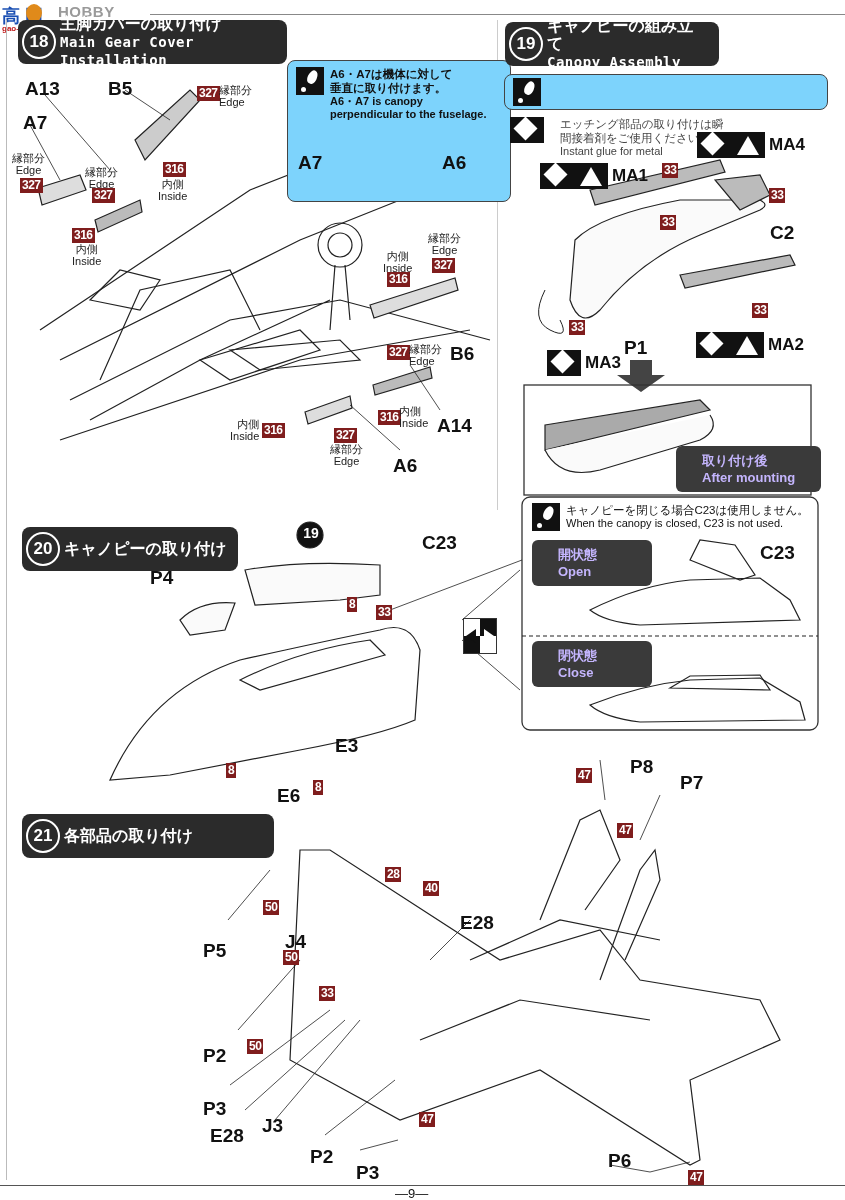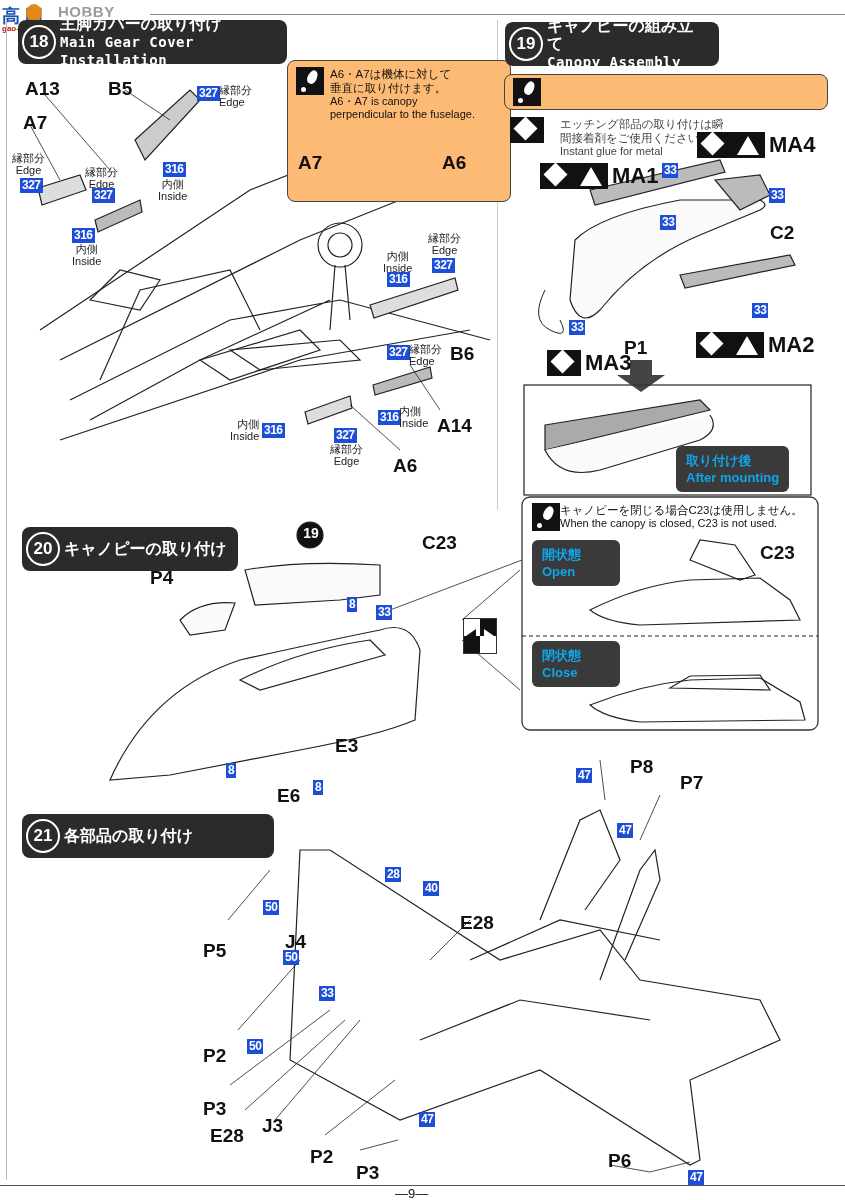--- a/index.html
+++ b/index.html
@@ -15,36 +15,36 @@
   .vsplit{left:497px;top:20px;width:1px;height:490px;background:#ccc;}
   .bottomline{left:0;top:1185px;width:845px;height:1px;background:#555;}
   .pagenum{left:395px;top:1186px;font-size:13px;}
 
   .step-header{background:#2b2b2b;color:#fff;border-radius:8px;display:flex;align-items:center;padding:0 10px 0 4px;height:44px;}
   .step-num{width:30px;height:30px;border:2px solid #fff;border-radius:50%;display:flex;align-items:center;justify-content:center;font-weight:bold;font-size:17px;margin-right:4px;flex-shrink:0;}
   .step-text{display:flex;flex-direction:column;line-height:18px;}
   .step-jp{font-size:16px;font-weight:bold;}
   .step-en{font-size:14px;font-family:"DejaVu Sans Mono","Liberation Mono",monospace;font-weight:bold;letter-spacing:0.5px;}
 
-  .note-box{border:1.5px solid #444;border-radius:8px;background:#fdba74;}
+  .note-box{border:1.5px solid #444;border-radius:8px;background:#7dd3fc;font-weight:bold;}
   .excl{width:28px;height:28px;background:#111;position:relative;flex-shrink:0;}
   .excl::before{content:"";position:absolute;left:12px;top:3px;width:9px;height:14px;background:#fff;border-radius:50% 50% 40% 40%;transform:rotate(25deg);}
   .excl::after{content:"";position:absolute;left:5px;top:20px;width:5px;height:5px;background:#fff;border-radius:50%;}
   .note-jp{font-size:11.5px;line-height:14px;}
   .note-en{font-size:11px;line-height:13px;}
 
   .lbl{font-weight:bold;font-size:19px;position:absolute;}
-  .paint{background:#1d4ed8;color:#fff;font-weight:bold;font-size:12px;padding:0 2px;line-height:15px;position:absolute;font-family:"Liberation Sans Narrow","Liberation Sans",sans-serif;letter-spacing:-0.5px;}
+  .paint{background:#7f1d1d;color:#fff;font-weight:bold;font-size:12px;padding:0 2px;line-height:15px;position:absolute;font-family:"Liberation Sans Narrow","Liberation Sans",sans-serif;letter-spacing:-0.5px;}
   .small-note{position:absolute;font-size:11px;line-height:12px;text-align:center;color:#222;}
-  .state-label{background:#3a3a3a;color:#0ea5e9;border-radius:6px;font-weight:bold;font-size:13px;line-height:17px;padding:6px 10px;position:absolute;}
+  .state-label{background:#3a3a3a;color:#c4b5fd;border-radius:6px;font-weight:bold;font-size:13px;line-height:17px;padding:6px 26px;position:absolute;}
   .etch{position:absolute;display:flex;align-items:center;}
   .etch-mark{width:34px;height:26px;background:#111;position:relative;}
   .etch-mark.diamond::before{content:"";position:absolute;left:7px;top:3px;width:17px;height:17px;background:#fff;transform:rotate(45deg);}
   .etch-mark.chev::before{content:"";position:absolute;left:6px;top:4px;border-left:11px solid transparent;border-right:11px solid transparent;border-bottom:19px solid #fff;}
-  .etch-name{font-weight:bold;font-size:22px;margin-left:4px;}
+  .etch-name{font-weight:bold;font-size:17px;margin-left:4px;}
   svg.art{position:absolute;left:0;top:0;}
 </style>
 </head>
 <body>
 
 <div class="abs watermark">
   <span class="wm-logo">高 网</span>
   <span class="wm-thumb"></span>
   <span class="wm-text">HOBBY SEARCH</span>
   <span class="wm-sub">gao-shan.com</span>
@@ -254,21 +254,21 @@
 <span class="abs" style="left:302px;top:525px;color:#fff;font-weight:bold;font-size:14px;width:18px;text-align:center;">19</span>
 <span class="lbl" style="left:150px;top:567px;">P4</span>
 <span class="lbl" style="left:422px;top:532px;">C23</span>
 <span class="lbl" style="left:335px;top:735px;">E3</span>
 <span class="lbl" style="left:277px;top:785px;">E6</span>
 <span class="paint" style="left:347px;top:597px;">8</span>
 <span class="paint" style="left:376px;top:605px;">33</span>
 <span class="paint" style="left:226px;top:763px;">8</span>
 <span class="paint" style="left:313px;top:780px;">8</span>
 
-<div class="abs" style="left:532px;top:503px;display:flex;">
+<div class="abs" style="left:532px;top:503px;display:flex;gap:6px;">
   <span class="excl"></span>
   <div>
     <div class="note-jp">キャノピーを閉じる場合C23は使用しません。</div>
     <div class="note-en">When the canopy is closed, C23 is not used.</div>
   </div>
 </div>
 <div class="state-label" style="left:532px;top:540px;width:68px;">
   <div>開状態</div>
   <div>Open</div>
 </div>

